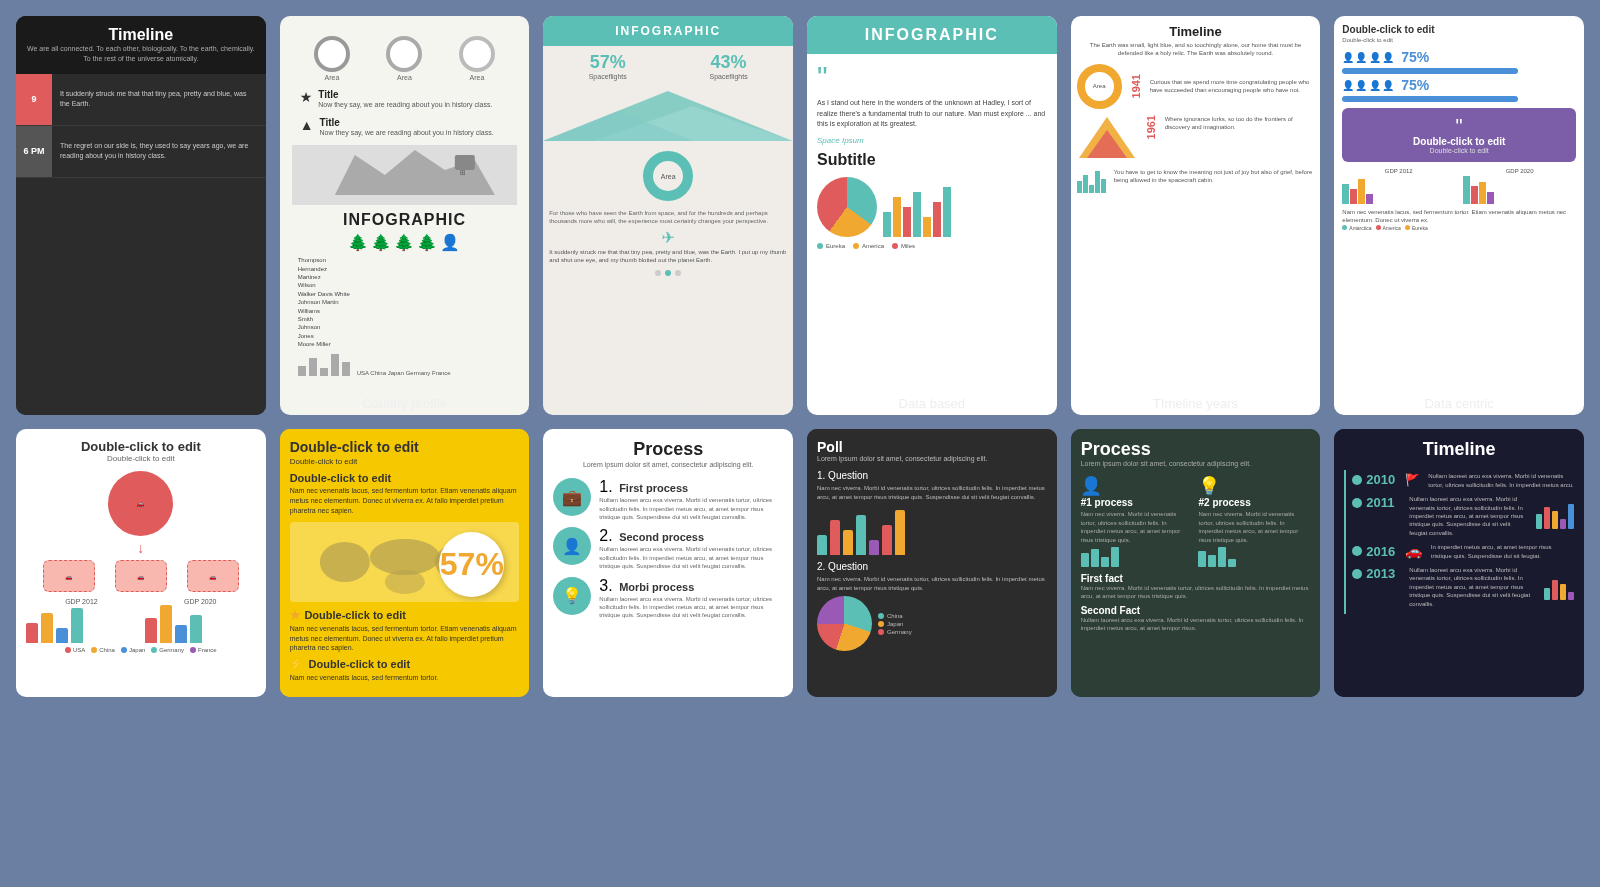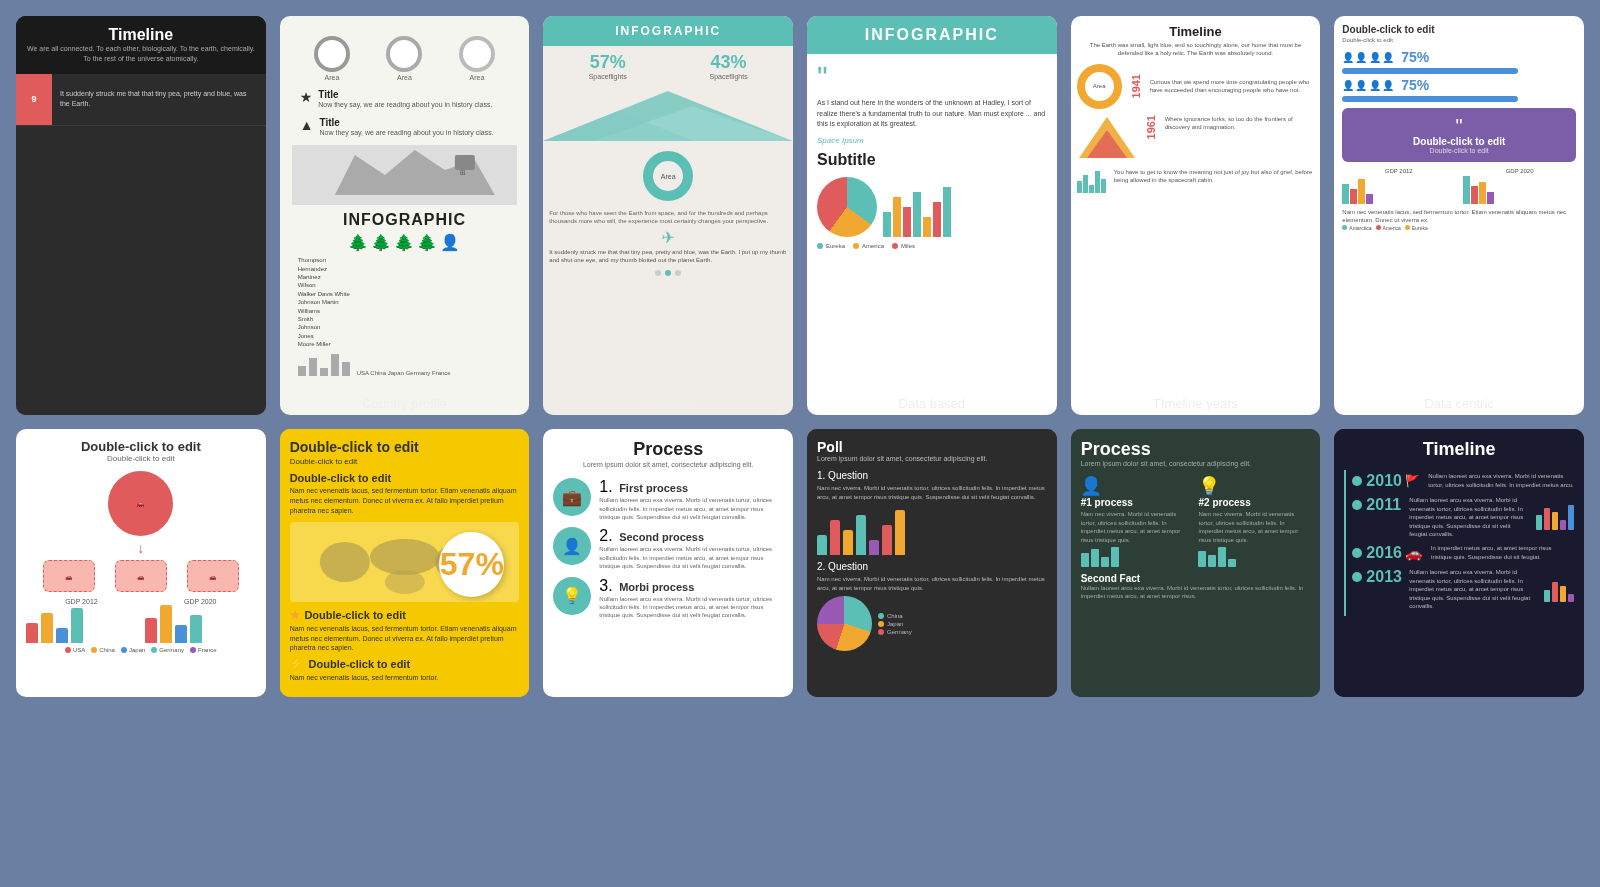--- a/index.html
+++ b/index.html
@@ -207,21 +207,21 @@
     .proc2-fact { margin: 4px 0; }
     .proc2-fact-title { font-size: 10px; font-weight: bold; color: white; }
     .proc2-fact-text { font-size: 6px; color: #aaa; line-height: 1.4; }
     .proc2-icon { font-size: 18px; color: #5bbfb5; }
 
     
     .tl2-card { background: #1a1a2e; }
     .tl2-card .card-inner { background: #1a1a2e; padding: 10px; }
     .tl2-title { font-size: 18px; font-weight: bold; color: white; text-align: center; margin-bottom: 6px; }
     .tl2-item { display: flex; gap: 8px; margin: 6px 0; align-items: flex-start; }
-    .tl2-year { font-size: 16px; font-weight: bold; color: #5bbfb5; width: 35px; flex-shrink: 0; }
+    .tl2-year { font-size: 13px; font-weight: bold; color: #5bbfb5; width: 35px; flex-shrink: 0; }
     .tl2-text { font-size: 6px; color: #bbb; line-height: 1.4; flex: 1; }
     .tl2-mini-bars { display: flex; align-items: flex-end; gap: 2px; height: 30px; margin: 4px 0; }
     .tl2-mbar { border-radius: 1px; width: 6px; }
 
     
     .mountain-svg { width: 100%; height: 55px; }
   </style>
 </head>
 <body>
 
@@ -229,20 +229,24 @@
 
   <div class="card schedule-card">
     <div class="card-inner">
       <div class="sched-header">
         <h2>Timeline</h2>
         <p>We are all connected. To each other, biologically. To the earth, chemically. To the rest of the universe atomically.</p>
       </div>
       <div class="sched-item">
         <div class="sched-badge bg-red">9</div>
         <div class="sched-text">It suddenly struck me that that tiny pea, pretty and blue, was the Earth.</div>
+      </div>
+      <div class="sched-item">
+        <div class="sched-badge bg-gray">6 PM</div>
+        <div class="sched-text">The regret on our side is, they used to say years ago, we are reading about you in history class.</div>
       </div>
     </div>
   </div>
 
   <div class="card cp-card">
     <div class="card-inner">
       <div class="cp-circles">
         <div class="cp-circle">
           <div class="cp-circle-ring" style="border-color:#999;"></div>
           <div class="cp-circle-label">Area</div>
@@ -692,20 +696,24 @@
           <div class="proc2-item-text">Nam nec viverra. Morbi id venenatis tortor, ultrices sollicitudin felis. In imperdiet metus arcu, at amet tempor risus tristique quis.</div>
           <div class="proc2-mini-bars">
             <div class="proc2-mbar" style="height:16px;"></div>
             <div class="proc2-mbar" style="height:12px;"></div>
             <div class="proc2-mbar" style="height:20px;"></div>
             <div class="proc2-mbar" style="height:8px;"></div>
           </div>
         </div>
       </div>
       <div class="proc2-fact">
+        <div class="proc2-fact-title">First fact</div>
+        <div class="proc2-fact-text">Nam nec viverra. Morbi id venenatis tortor, ultrices sollicitudin felis. In imperdiet metus arcu, at amet tempor risus tristique quis.</div>
+      </div>
+      <div class="proc2-fact">
         <div class="proc2-fact-title">Second Fact</div>
         <div class="proc2-fact-text">Nullam laoreet arcu exa viverra. Morbi id venenatis tortor, ultrices sollicitudin felis. In imperdiet metus arcu, at amet tempor risus.</div>
       </div>
     </div>
   </div>
 
   <div class="card tl2-card">
     <div class="card-inner">
       <div class="tl2-title">Timeline</div>
       <div style="display:flex; gap:6px;">

